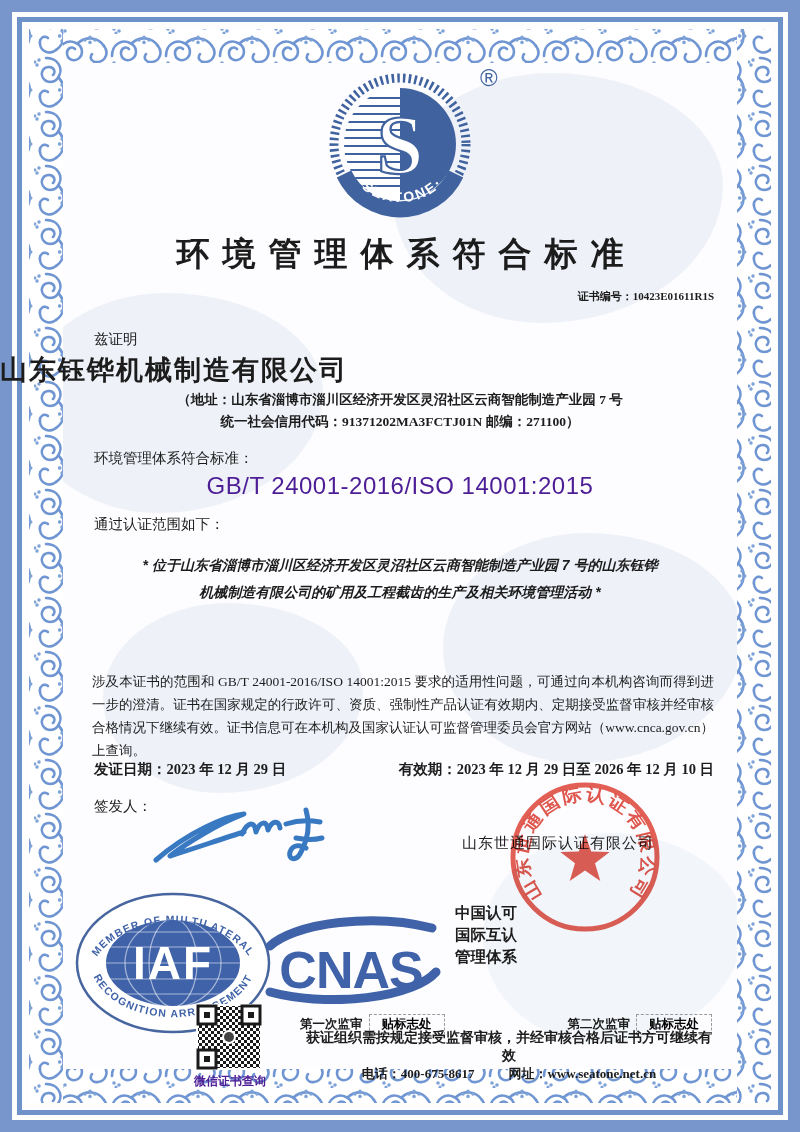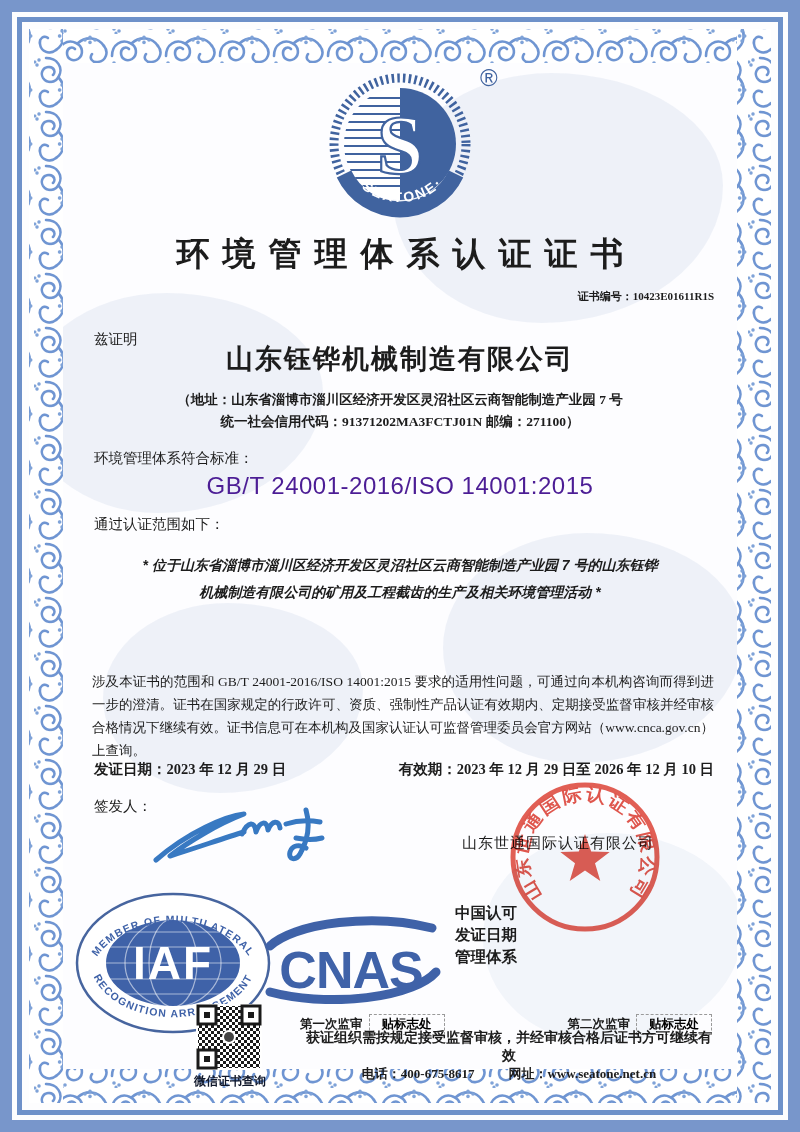--- a/index.html
+++ b/index.html
@@ -8,38 +8,38 @@
   .abs{position:absolute;}
   .paper{left:12px;top:12px;right:12px;bottom:12px;background:#fdfdfe;}
   .thinline{left:17px;top:17px;right:17px;bottom:17px;border:5px solid #6e91c9;}
   .ornate{left:0;top:0;width:800px;height:1132px;pointer-events:none;}
   .content{left:63px;top:63px;right:63px;bottom:63px;background:#fdfdff;overflow:hidden;}
   .blob{position:absolute;background:#e2e8f3;opacity:.55;border-radius:48% 52% 55% 45%/50% 45% 55% 50%;}
   .title{left:0;right:0;top:232px;text-align:center;font-size:33px;font-weight:bold;letter-spacing:13px;text-indent:13px;}
   .certno{right:86px;top:289px;font-size:11px;font-weight:bold;}
   .lbl{font-size:14.5px;}
   .zzm{left:94px;top:330px;}
-  .company{left:0;right:0;top:341px;text-align:center;font-size:27px;font-weight:bold;letter-spacing:2px;}
+  .company{left:0;right:0;top:352px;text-align:left;font-size:27px;font-weight:bold;letter-spacing:2px;}
   .addr{left:0;right:0;text-align:center;font-size:13.5px;font-weight:bold;}
   .a1{top:391px;} .a2{top:413px;}
   .stdlabel{left:94px;top:449px;}
   .standard{left:0;right:0;top:472px;text-align:center;font-size:24px;color:#4c1d95;
             font-family:"Liberation Sans","DejaVu Sans",sans-serif;letter-spacing:.5px;}
   .scopelabel{left:94px;top:515px;}
   .scope{left:60px;right:60px;top:552px;text-align:center;font-size:14px;font-weight:bold;line-height:27px;
          font-family:"Liberation Sans","DejaVu Sans",sans-serif;font-style:italic;}
   .disclaimer{left:92px;right:86px;top:670px;font-size:13.5px;line-height:23px;text-align:justify;}
   .daterow{left:94px;right:86px;top:760px;display:flex;justify-content:space-between;font-size:14.5px;font-weight:bold;}
   .signer{left:94px;top:797px;}
   .sig{left:148px;top:798px;}
   .certifier{left:462px;top:834px;font-size:15px;letter-spacing:1px;}
   .sealwrap{left:498px;top:770px;mix-blend-mode:multiply;}
   .iaf{left:75px;top:892px;}
   .qr{left:196px;top:1004px;}
-  .qrcap{left:170px;top:1073px;width:120px;text-align:center;font-size:12px;font-weight:bold;color:#0f172a;}
+  .qrcap{left:170px;top:1073px;width:120px;text-align:center;font-size:12px;font-weight:bold;color:#4c1d95;}
   .cnas{left:256px;top:916px;}
   .cnastext{left:455px;top:902px;font-size:15.5px;font-weight:bold;line-height:22px;}
   .cnastext .en{font-family:"Liberation Sans","DejaVu Sans",sans-serif;font-size:15px;letter-spacing:.3px;}
   .auditrow{left:300px;right:82px;top:1006px;display:flex;align-items:center;font-size:12.5px;font-weight:bold;}
   .sticker{border:1px dashed #9a9a9a;padding:1px 12px;margin:8px 6px;color:#000000;} .sp2{flex:1;}
   .fnote{left:300px;right:82px;top:1029px;text-align:center;font-size:14px;font-weight:bold;}
   .faddr{left:300px;right:82px;top:1047px;text-align:center;font-size:13px;font-weight:bold;}
   .fphone{left:300px;right:82px;top:1065px;text-align:center;font-size:13px;font-weight:bold;}
   .fphone .gap{display:inline-block;width:34px;}
 </style>
@@ -125,21 +125,21 @@
     </g>
     <text x="100" y="112" text-anchor="middle" font-size="84" font-weight="bold" font-family="Liberation Serif, DejaVu Serif, serif" fill="#ffffff" stroke="#40639f" stroke-width="2.2">S</text>
     <path id="seatArc" d="M 48,110 A 60,60 0 0 0 152,110" fill="none"></path>
     <path d="M 44,112 A 62,62 0 0 0 156,112" fill="none" stroke="#40639f" stroke-width="16"></path>
     <text font-size="14" font-weight="bold" letter-spacing="2.5" fill="#ffffff" font-family="Liberation Sans, DejaVu Sans, sans-serif">
       <textPath href="#seatArc" startOffset="50%" text-anchor="middle">·SEATONE·</textPath>
     </text>
     <text x="180" y="24" font-size="24" fill="#40639f" font-family="Liberation Sans, sans-serif">®</text>
   </svg>
 
-  <div class="abs title">环境管理体系认证证书</div>
+  <div class="abs title">环境管理体系符合标准</div>
 
   <div class="abs certno">
     <span>证书编号：</span><span>10423E01611R1S</span>
   </div>
 
   <div class="abs lbl zzm">兹证明</div>
   <div class="abs company">山东钰铧机械制造有限公司</div>
   <div class="abs addr a1">（地址：山东省淄博市淄川区经济开发区灵沼社区云商智能制造产业园 7 号</div>
   <div class="abs addr a2">统一社会信用代码：91371202MA3FCTJ01N 邮编：271100）</div>
 
@@ -237,21 +237,21 @@
   <div class="abs qrcap">微信证书查询</div>
 
   <svg class="abs cnas" width="190" height="88" viewBox="0 0 190 88">
     <path d="M 176,12 A 108,40 0 0 0 14,30" fill="none" stroke="#3f62a8" stroke-width="9" stroke-linecap="round"></path>
     <path d="M 14,76 A 108,40 0 0 0 180,56" fill="none" stroke="#3f62a8" stroke-width="9" stroke-linecap="round"></path>
     <text x="95" y="72" text-anchor="middle" font-size="52" font-weight="bold" fill="#3f62a8" font-family="Liberation Sans, DejaVu Sans, sans-serif" letter-spacing="-1">CNAS</text>
   </svg>
 
   <div class="abs cnastext">
     <div>中国认可</div>
-    <div>发证日期</div>
+    <div>国际互认</div>
     <div>管理体系</div>
   </div>
 
   <div class="abs auditrow">
     <span>第一次监审</span>
     <span class="sticker">贴标志处</span>
     <span class="sp2"></span>
     <span>第二次监审</span>
     <span class="sticker">贴标志处</span>
   </div>

